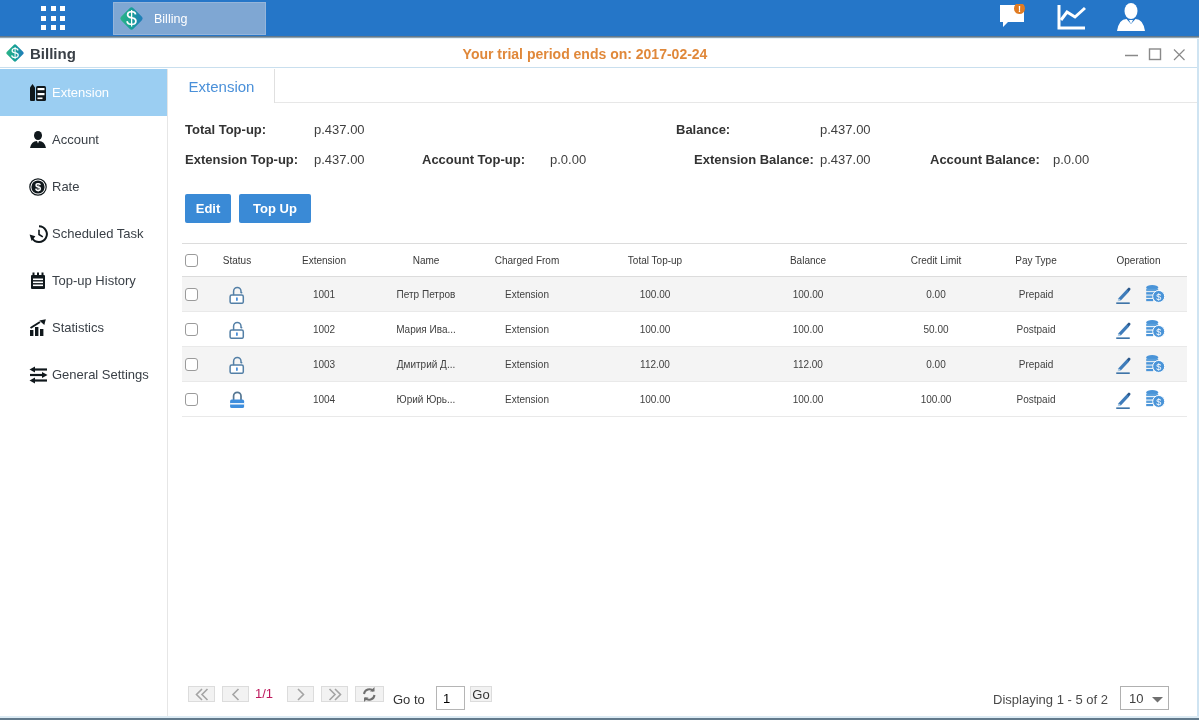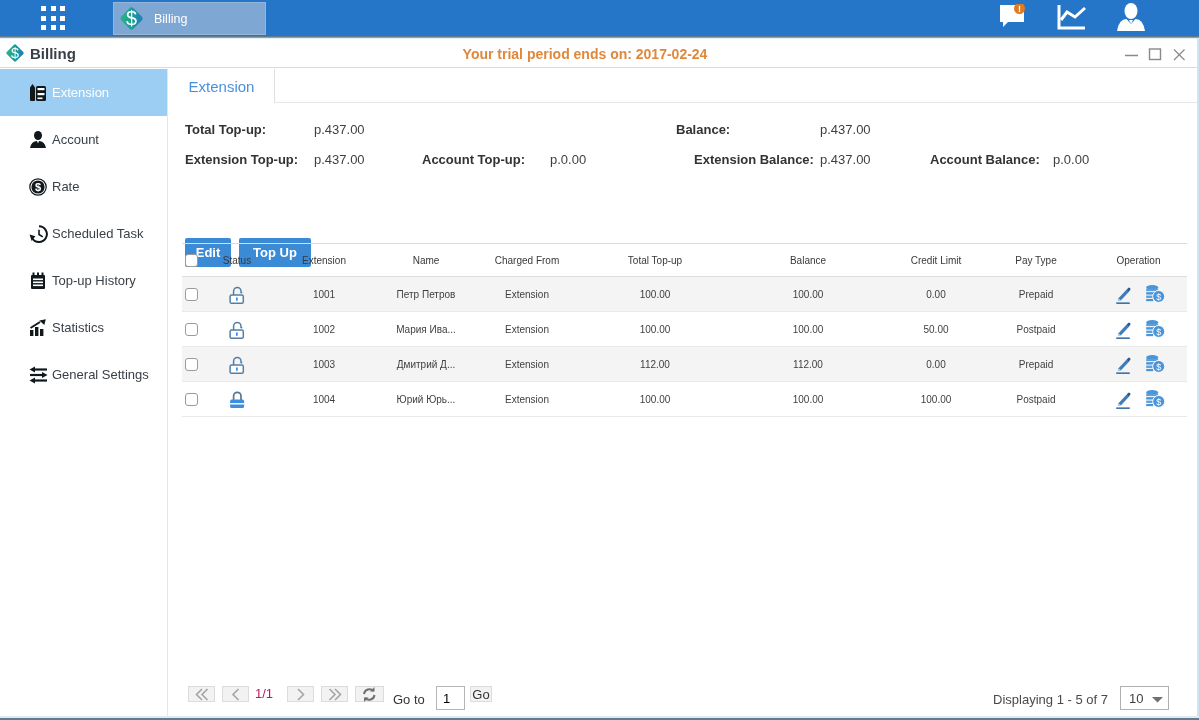--- a/index.html
+++ b/index.html
@@ -34,21 +34,21 @@
   .main { position:absolute; left:169px; top:69px; width:1028px; height:647px; background:#fff; }
   .tabrow { position:absolute; left:0; top:0; width:1028px; height:34px; border-bottom:1px solid #e7e7e7; }
   .tab1 { position:absolute; left:0; top:0; width:106px; height:34px; background:#fff;
     border-right:1px solid #e0e0e0; color:#4a90d9; font-size:15px;
     display:flex; align-items:center; justify-content:center; }
 
   .lbl { position:absolute; font-size:13px; font-weight:bold; color:#333; line-height:16px; }
   .val { position:absolute; font-size:13px; color:#3f3f3f; line-height:16px; }
 
   .btn { position:absolute; background:#3a8ad6; color:#fff; font-size:13px; font-weight:bold; border-radius:2px;
-    display:flex; align-items:center; justify-content:center; height:29px; top:125px;margin-top:44px; }
+    display:flex; align-items:center; justify-content:center; height:29px; top:125px; }
 
   table.grid { position:absolute; left:13px; top:174px; width:1005px; border-collapse:collapse;
     font-size:10px; color:#3f3f3f; }
   table.grid th { font-weight:normal; color:#383838; height:33px;
     border-top:1px solid #dcdcdc; border-bottom:1px solid #dcdcdc; }
   table.grid th:last-child { padding-left:7px; }
   table.grid td { height:35px; text-align:center; border-bottom:1px solid #e9e9e9; }
   table.grid tr.odd td { background:#f4f4f4; }
   .cb { display:inline-block; width:13px; height:13px; border:1px solid #9b9b9b; border-radius:3px;
     background:#fff; vertical-align:middle; }
@@ -407,21 +407,21 @@
         </svg>
       </div>
     <div class="pbtn" style="left:173px;width:29px">
         <svg width="17" height="17" viewBox="0 0 17 17">
           <use href="#refresh"></use>
         </svg>
       </div>
     <span style="position:absolute;left:211px;top:6px;color:#333">Go to</span>
     <input class="goto-in" style="left: 254px;" value="1">
     <div class="pbtn" style="left:288px;width:22px;color:#333;font-size:13px">Go</div>
-    <span class="disp">Displaying 1 - 5 of 7</span>
+    <span class="disp">Displaying 1 - 5 of 2</span>
     <div class="sel">
         <span style="position:absolute;left:8px;top:4px">10</span>
       <svg width="11" height="5.5" style="position:absolute;right:5px;top:10px">
           <path d="M0 0 h11 l-5.5 5.5 z" fill="#707070"></path>
         </svg>
     </div>
   </div>
 </div>
 
 <div class="rframe"></div>

